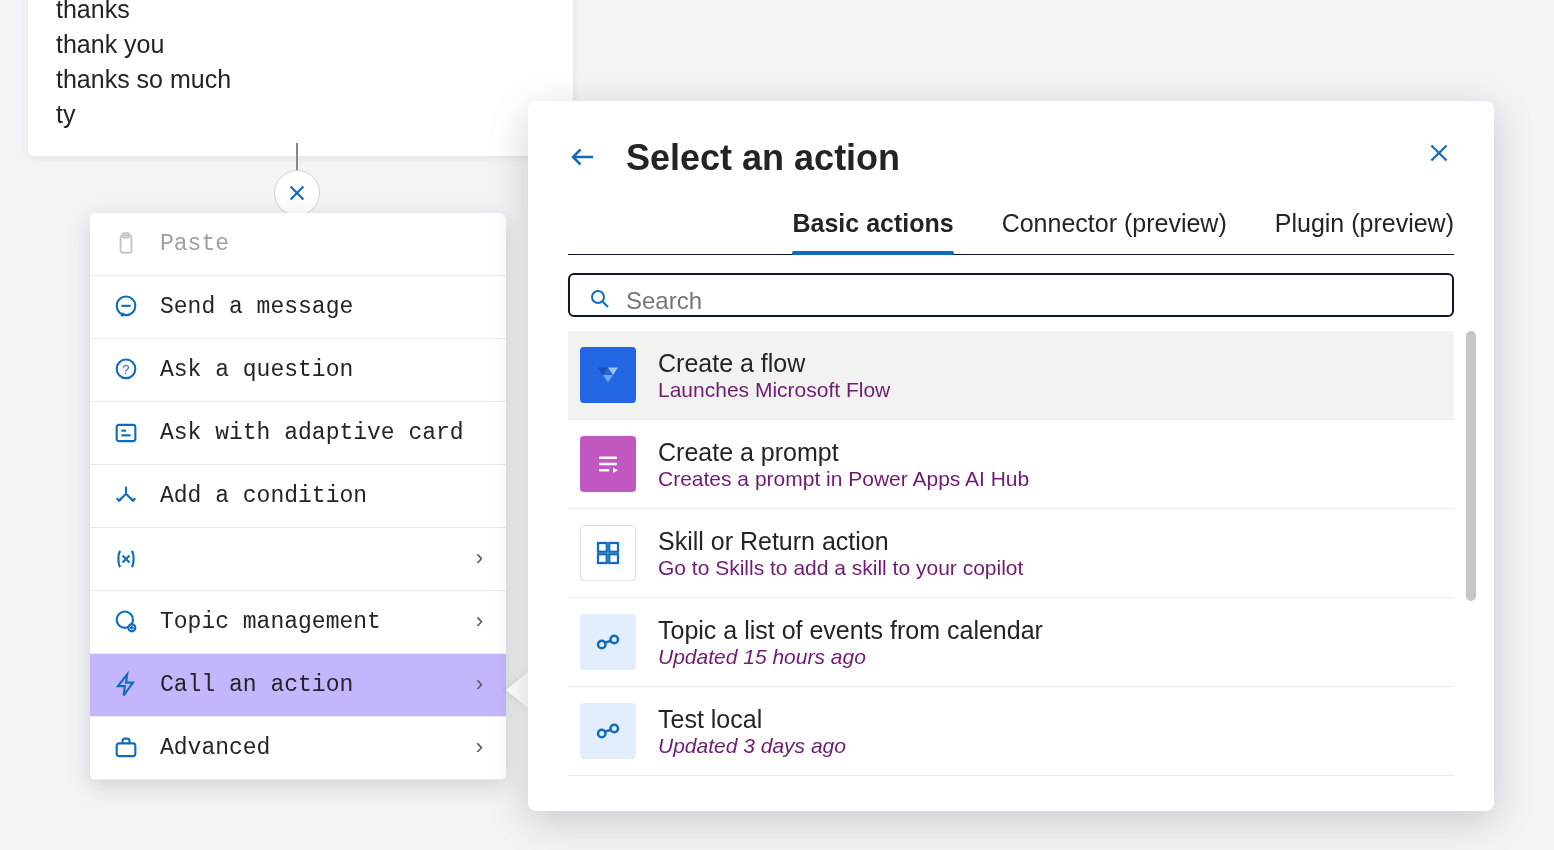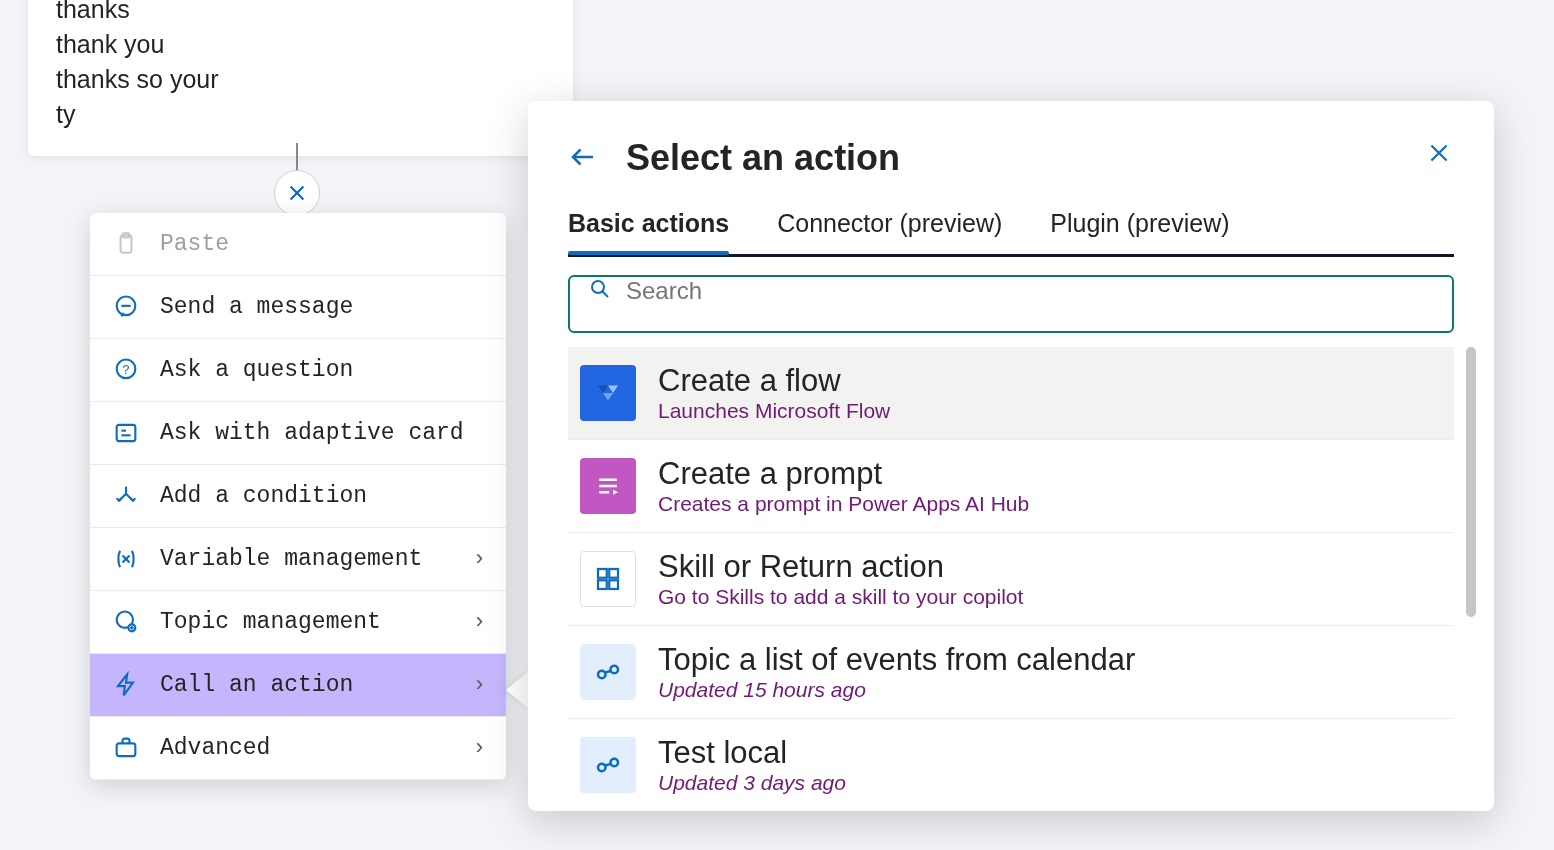--- a/index.html
+++ b/index.html
@@ -124,35 +124,36 @@
     margin-bottom: 30px;
   }
   .back-btn { color:#0f6cbd; font-size: 30px; margin-right: 28px; }
   .panel-title { font-size: 36px; font-weight: 600; color:#242424; }
   .close-btn { position:absolute; right: 2px; top: 2px; color:#0f6cbd; font-size: 30px; }
 
   .tabs {
     display: flex;
     gap: 48px;
     font-size: 25px;
-    border-bottom: 3px solid #0f172a;
+    border-bottom: 1px solid #0f172a;
     margin-bottom: 18px;
+    justify-content: flex-end;
   }
   .tab { padding-bottom: 16px; color:#242424; position:relative; }
   .tab.active { font-weight:600; }
   .tab.active::after {
     content:""; position:absolute; left:0; right:0; bottom:-1px;
     height:4px; background:#0f6cbd; border-radius:2px;
   }
 
   .search-box {
-    display:flex; align-items:flex-start;
-    border: 2px solid #0f766e;
+    display:flex; align-items:flex-end;
+    border: 2px solid #0f172a;
     border-radius: 6px;
-    height: 58px;
+    height: 44px;
     padding: 0 18px;
     margin-bottom: 14px;
   }
   .search-box .sicn { color:#0f6cbd; margin-right:14px; }
   .search-box input {
     border:none; outline:none;
     font-size: 24px;
     color:#605e5c;
     flex:1;
   }
@@ -168,37 +169,37 @@
     width:56px; height:56px; border-radius:4px;
     margin-right: 22px; flex-shrink:0;
     display:flex; align-items:center; justify-content:center;
     font-size:24px;
   }
   .ic-flow { background:#2266e3; color:#fff; }
   .ic-prompt { background:#c158c1; color:#fff; }
   .ic-skill { color:#0f6cbd; border:1px solid #e1dfdd; }
   .ic-cloud { background:#e2eefc; color:#0f6cbd; }
   .action-titles { display:flex; flex-direction:column; }
-  .a-title { font-size:31px; color:#242424; }
+  .a-title { font-size:25px; color:#242424; }
   .a-sub { font-size:21px; color:#701a75; }
   .a-sub.italic { font-style: italic; }
 
   .scroll-track {
     position:absolute; right:-22px; top:0; width:10px; height:270px;
     background:#c7c6c4;
     border-radius:6px;
   }
 </style>
 </head>
 <body>
 
 <div class="phrases-card">
   <div>thanks</div>
   <div>thank you</div>
-  <div>thanks so your</div>
+  <div>thanks so much</div>
   <div>ty</div>
 </div>
 
 <div class="connector"></div>
 <div class="plus-node">
   <svg width="22" height="22" viewBox="0 0 24 24" fill="none" stroke="#0f6cbd" stroke-width="2.4">
       <line x1="5" y1="5" x2="19" y2="19"></line>
       <line x1="19" y1="5" x2="5" y2="19"></line>
     </svg>
 </div>
@@ -256,21 +257,20 @@
   </div>
   <div class="ctx-item">
     <span class="ico">
       <svg width="28" height="28" viewBox="0 0 24 24" fill="none" stroke="#0f6cbd" stroke-width="1.8">
           <path d="M7 5c-2 3-2 11 0 14"></path>
           <path d="M17 5c2 3 2 11 0 14"></path>
           <line x1="9" y1="9" x2="15" y2="15"></line>
           <line x1="15" y1="9" x2="9" y2="15"></line>
         </svg>
     </span>
-    <span>Variable management</span>
     <span class="chev">›</span>
   </div>
   <div class="ctx-item">
     <span class="ico">
       <svg width="28" height="28" viewBox="0 0 24 24" fill="none" stroke="#0f6cbd" stroke-width="1.8">
           <circle cx="11" cy="10" r="7"></circle>
           <circle cx="17" cy="17" r="3" fill="#fff"></circle>
           <path d="M17 15.5v3M15.5 17h3" stroke-width="1.4"></path>
         </svg>
     </span>

